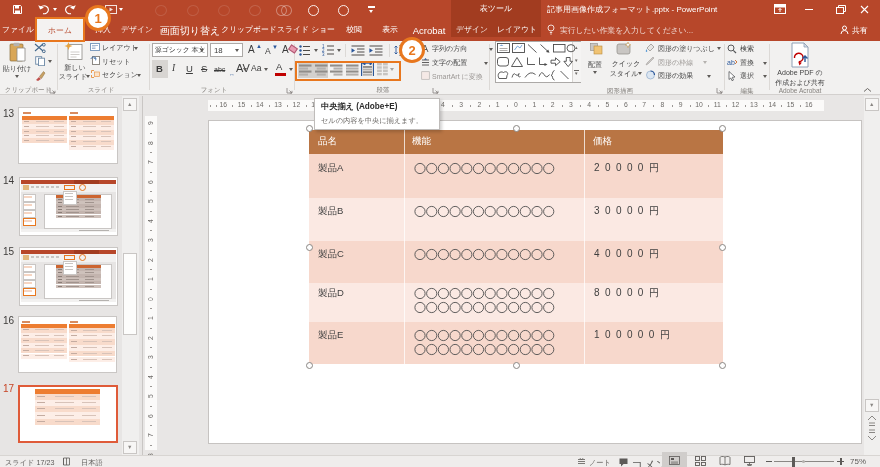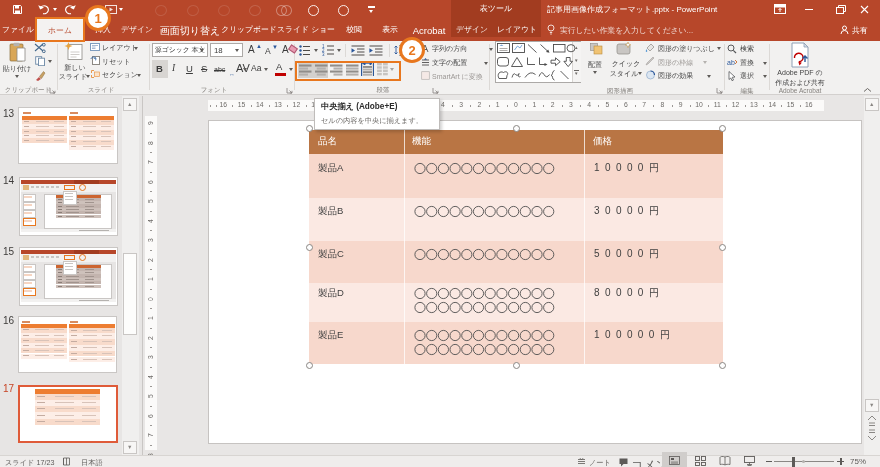--- a/index.html
+++ b/index.html
@@ -747,21 +747,21 @@
       <circle cx="52.8" cy="6.5" r="5.1" fill="none" stroke="#4F4F4F" stroke-width="0.9"></circle>
       <circle cx="64.5" cy="6.5" r="5.1" fill="none" stroke="#4F4F4F" stroke-width="0.9"></circle>
       <circle cx="76.19999999999999" cy="6.5" r="5.1" fill="none" stroke="#4F4F4F" stroke-width="0.9"></circle>
       <circle cx="87.89999999999999" cy="6.5" r="5.1" fill="none" stroke="#4F4F4F" stroke-width="0.9"></circle>
       <circle cx="99.6" cy="6.5" r="5.1" fill="none" stroke="#4F4F4F" stroke-width="0.9"></circle>
       <circle cx="111.3" cy="6.5" r="5.1" fill="none" stroke="#4F4F4F" stroke-width="0.9"></circle>
       <circle cx="123.0" cy="6.5" r="5.1" fill="none" stroke="#4F4F4F" stroke-width="0.9"></circle>
       <circle cx="134.7" cy="6.5" r="5.1" fill="none" stroke="#4F4F4F" stroke-width="0.9"></circle>
     </svg>
   </div>
-<div class="t" style="left:594px;top:163px;font-size:10px;color:#3F3F3F;letter-spacing:5.4px">10000</div>
+<div class="t" style="left:594px;top:163px;font-size:10px;color:#3F3F3F;letter-spacing:5.4px">20000</div>
 <div class="t" style="left:649px;top:163px;font-size:10px;color:#3F3F3F">円</div>
 <div class="t" style="left:318px;top:206px;font-size:9.5px;color:#3F3F3F">製品B</div>
 <div class="a" style="left:414px;top:205px">
     <svg width="146" height="13" viewBox="0 0 146 13" style="display:block">
       <circle cx="6.0" cy="6.5" r="5.1" fill="none" stroke="#4F4F4F" stroke-width="0.9"></circle>
       <circle cx="17.7" cy="6.5" r="5.1" fill="none" stroke="#4F4F4F" stroke-width="0.9"></circle>
       <circle cx="29.4" cy="6.5" r="5.1" fill="none" stroke="#4F4F4F" stroke-width="0.9"></circle>
       <circle cx="41.099999999999994" cy="6.5" r="5.1" fill="none" stroke="#4F4F4F" stroke-width="0.9"></circle>
       <circle cx="52.8" cy="6.5" r="5.1" fill="none" stroke="#4F4F4F" stroke-width="0.9"></circle>
       <circle cx="64.5" cy="6.5" r="5.1" fill="none" stroke="#4F4F4F" stroke-width="0.9"></circle>
@@ -785,21 +785,21 @@
       <circle cx="52.8" cy="6.5" r="5.1" fill="none" stroke="#4F4F4F" stroke-width="0.9"></circle>
       <circle cx="64.5" cy="6.5" r="5.1" fill="none" stroke="#4F4F4F" stroke-width="0.9"></circle>
       <circle cx="76.19999999999999" cy="6.5" r="5.1" fill="none" stroke="#4F4F4F" stroke-width="0.9"></circle>
       <circle cx="87.89999999999999" cy="6.5" r="5.1" fill="none" stroke="#4F4F4F" stroke-width="0.9"></circle>
       <circle cx="99.6" cy="6.5" r="5.1" fill="none" stroke="#4F4F4F" stroke-width="0.9"></circle>
       <circle cx="111.3" cy="6.5" r="5.1" fill="none" stroke="#4F4F4F" stroke-width="0.9"></circle>
       <circle cx="123.0" cy="6.5" r="5.1" fill="none" stroke="#4F4F4F" stroke-width="0.9"></circle>
       <circle cx="134.7" cy="6.5" r="5.1" fill="none" stroke="#4F4F4F" stroke-width="0.9"></circle>
     </svg>
   </div>
-<div class="t" style="left:594px;top:249px;font-size:10px;color:#3F3F3F;letter-spacing:5.4px">50000</div>
+<div class="t" style="left:594px;top:249px;font-size:10px;color:#3F3F3F;letter-spacing:5.4px">40000</div>
 <div class="t" style="left:649px;top:249px;font-size:10px;color:#3F3F3F">円</div>
 <div class="t" style="left:318px;top:288px;font-size:9.5px;color:#3F3F3F">製品D</div>
 <div class="a" style="left:414px;top:287px">
     <svg width="146" height="13" viewBox="0 0 146 13" style="display:block">
       <circle cx="6.0" cy="6.5" r="5.1" fill="none" stroke="#4F4F4F" stroke-width="0.9"></circle>
       <circle cx="17.7" cy="6.5" r="5.1" fill="none" stroke="#4F4F4F" stroke-width="0.9"></circle>
       <circle cx="29.4" cy="6.5" r="5.1" fill="none" stroke="#4F4F4F" stroke-width="0.9"></circle>
       <circle cx="41.099999999999994" cy="6.5" r="5.1" fill="none" stroke="#4F4F4F" stroke-width="0.9"></circle>
       <circle cx="52.8" cy="6.5" r="5.1" fill="none" stroke="#4F4F4F" stroke-width="0.9"></circle>
       <circle cx="64.5" cy="6.5" r="5.1" fill="none" stroke="#4F4F4F" stroke-width="0.9"></circle>

